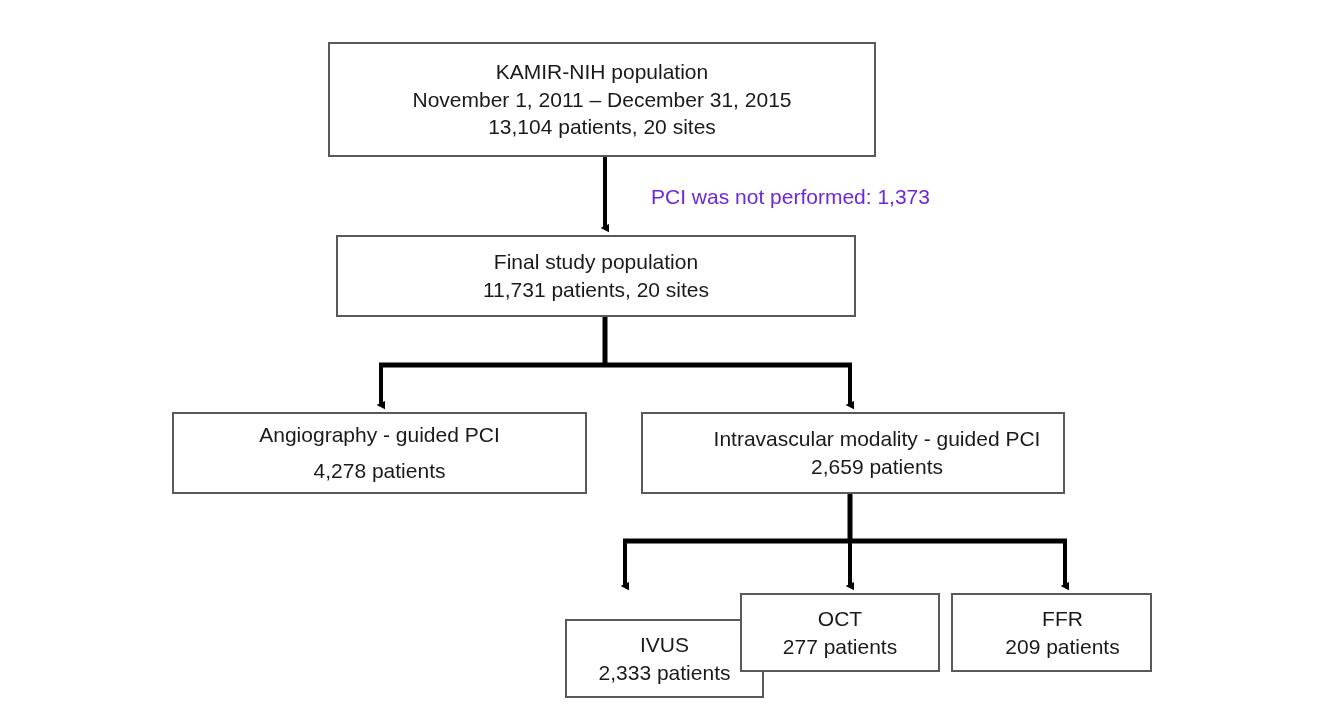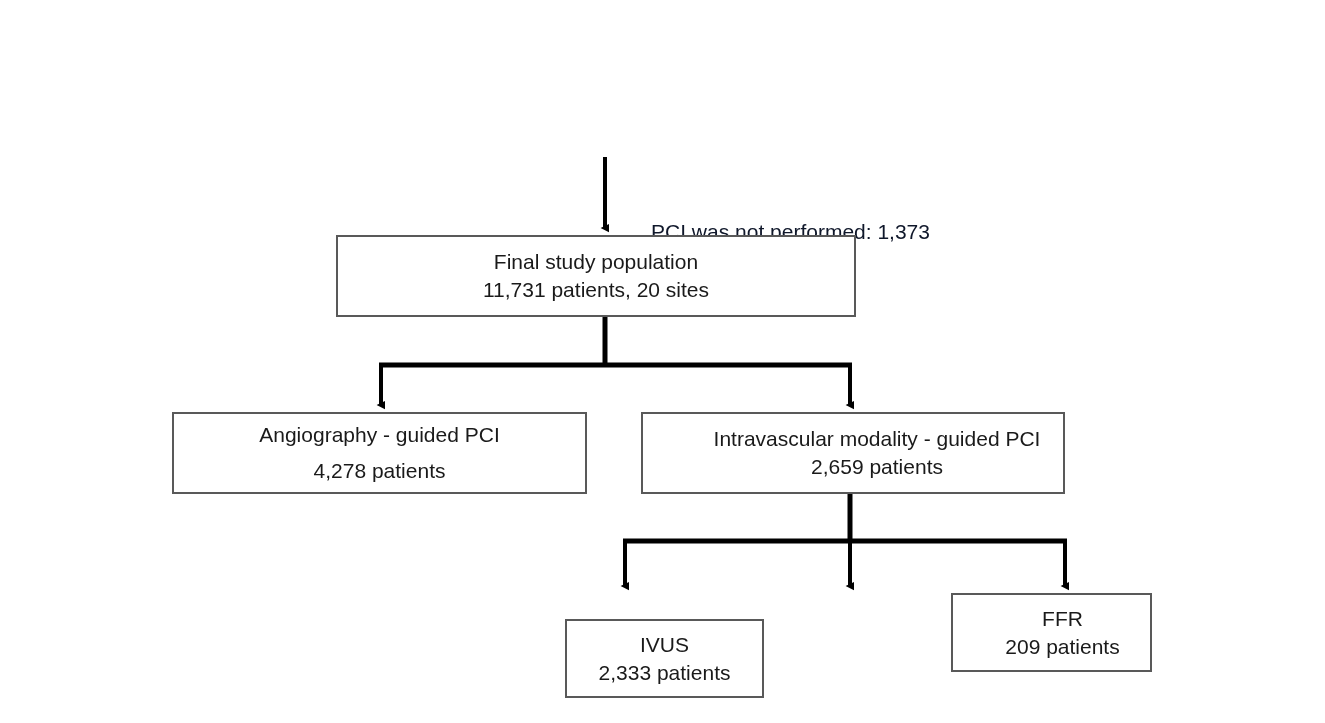--- a/index.html
+++ b/index.html
@@ -29,25 +29,24 @@
     font-size: 21px;
     line-height: 1.32;
     z-index: 3;
   }
   .node .line {
     display: block;
     white-space: nowrap;
   }
   .edge-label {
     position: absolute;
-    color: #0f172a;
+    color: #6d28d9;
     font-size: 21px;
     white-space: nowrap;
     z-index: 3;
-    margin-top: 35px;
   }
   #connectors {
     position: absolute;
     left: 0;
     top: 0;
     width: 1325px;
     height: 723px;
     z-index: 1;
   }
 
@@ -87,20 +86,25 @@
 
     <g>
       <line x1="850" y1="494" x2="850" y2="543" stroke="#000000" stroke-width="5"></line>
       <line x1="623" y1="541" x2="1067" y2="541" stroke="#000000" stroke-width="5"></line>
       <line x1="625" y1="539" x2="625" y2="586" stroke="#000000" stroke-width="4" marker-end="url(#arrowhead)"></line>
       <line x1="850" y1="539" x2="850" y2="586" stroke="#000000" stroke-width="4" marker-end="url(#arrowhead)"></line>
       <line x1="1065" y1="539" x2="1065" y2="586" stroke="#000000" stroke-width="4" marker-end="url(#arrowhead)"></line>
     </g>
   </svg>
 
+  <div class="node" id="node-top">
+    <span class="line">KAMIR-NIH population</span>
+    <span class="line">November 1, 2011 – December 31, 2015</span>
+    <span class="line">13,104 patients, 20 sites</span>
+  </div>
 
   <div class="edge-label" id="label-excluded">PCI was not performed: 1,373</div>
 
   <div class="node" id="node-final">
     <span class="line">Final study population</span>
     <span class="line">11,731 patients, 20 sites</span>
   </div>
 
   <div class="node" id="node-angio">
     <span class="line">Angiography - guided PCI</span>
@@ -110,19 +114,23 @@
   <div class="node" id="node-ivm">
     <span class="line">Intravascular modality - guided PCI</span>
     <span class="line">2,659 patients</span>
   </div>
 
   <div class="node" id="node-ivus">
     <span class="line">IVUS</span>
     <span class="line">2,333 patients</span>
   </div>
 
+  <div class="node" id="node-oct">
+    <span class="line">OCT</span>
+    <span class="line">277 patients</span>
+  </div>
 
   <div class="node" id="node-ffr">
     <span class="line">FFR</span>
     <span class="line">209 patients</span>
   </div>
 
 </div>
 
 </body></html>

